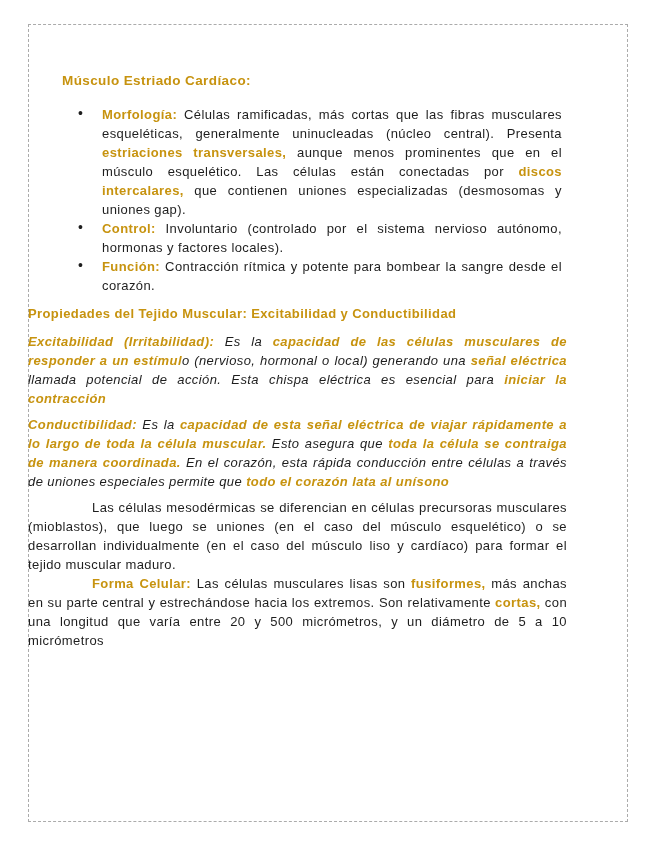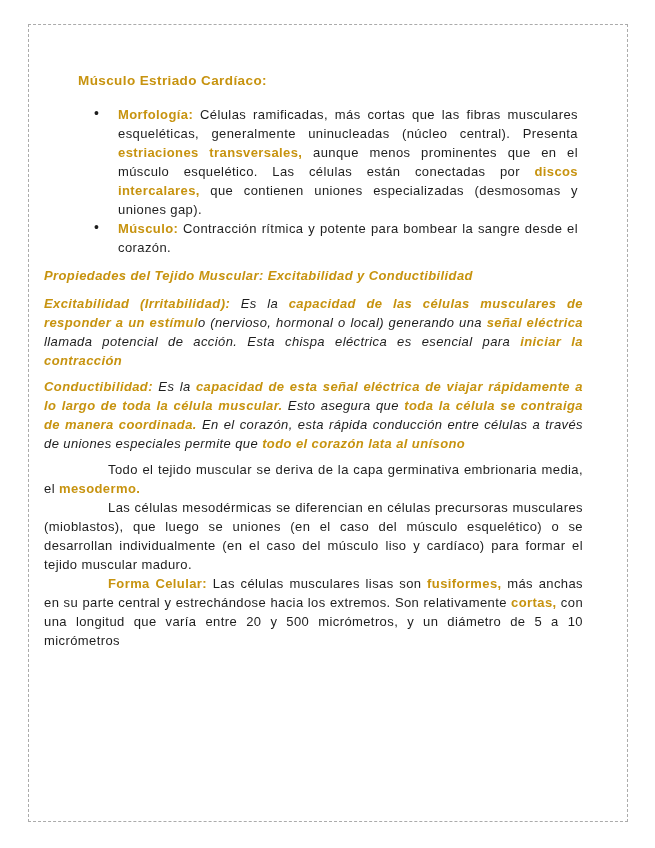--- a/index.html
+++ b/index.html
@@ -16,40 +16,39 @@
   .page-border {
     position: absolute;
     left: 28px;
     top: 24px;
     width: 600px;
     height: 798px;
     border: 1px dashed var(--border, #ababab);
   }
   .content {
     position: absolute;
-    left: 44px;
+    left: 28px;
     top: 71px;
     width: 539px;
     font-size: 13px;
     line-height: 19px;
     letter-spacing: 0.4px;
   }
   .content p { margin: 0; text-align: justify; }
   .run-accent { color: var(--accent, #c7930f); font-weight: bold; }
   .run-plain  { color: var(--text, #1e1e1e); font-weight: normal; }
   .doc-title {
     font-size: 13.5px;
     text-indent: 34px;
     text-align: left !important;
     margin: 0 0 15px 0 !important;
   }
   .heading {
     text-align: center;
     margin: 9px 0 9px 0 !important;
-    font-style: italic;
   }
   .para { margin: 0 0 7px 0 !important; font-style: italic; }
   .para-indent { text-indent: 64px; margin: 0 !important; }
   ul.bullet-list {
     list-style: none;
     margin: 11px 0 8px 0;
     padding: 0;
   }
   li.bullet-item {
     position: relative;
@@ -67,21 +66,21 @@
   }
 </style>
 </head>
 <body>
 
 <div class="page-border"></div>
 <div class="content">
     <p class="doc-title"><span class="run-accent">Músculo Estriado Cardíaco:</span></p>
     <ul class="bullet-list">
       <li class="bullet-item"><span class="run-accent">Morfología: </span><span class="run-plain">Células ramificadas, más cortas que las fibras musculares esqueléticas, generalmente uninucleadas (núcleo central). Presenta </span><span class="run-accent">estriaciones transversales,</span><span class="run-plain"> aunque menos prominentes que en el músculo esquelético. Las células están conectadas por </span><span class="run-accent">discos intercalares,</span><span class="run-plain"> que contienen uniones especializadas (desmosomas y uniones gap).</span></li>
-      <li class="bullet-item"><span class="run-accent">Músculo: </span><span class="run-plain">Contracción rítmica y potente para bombear la sangre desde el corazón.</span></li>
+      <li class="bullet-item"><span class="run-accent">Control: </span><span class="run-plain">Involuntario (controlado por el sistema nervioso autónomo, hormonas y factores locales).</span></li>
+      <li class="bullet-item"><span class="run-accent">Función: </span><span class="run-plain">Contracción rítmica y potente para bombear la sangre desde el corazón.</span></li>
     </ul>
     <p class="heading"><span class="run-accent">Propiedades del Tejido Muscular: Excitabilidad y Conductibilidad</span></p>
     <p class="para"><span class="run-accent">Excitabilidad (Irritabilidad): </span><span class="run-plain">Es la </span><span class="run-accent">capacidad de las células musculares de responder a un estímul</span><span class="run-plain">o (nervioso, hormonal o local) generando una </span><span class="run-accent">señal eléctrica</span><span class="run-plain"> llamada potencial de acción. Esta chispa eléctrica es esencial para </span><span class="run-accent">iniciar la contracción</span></p>
     <p class="para"><span class="run-accent">Conductibilidad: </span><span class="run-plain">Es la </span><span class="run-accent">capacidad de esta señal eléctrica de viajar rápidamente a lo largo de toda la célula muscular.</span><span class="run-plain"> Esto asegura que </span><span class="run-accent">toda la célula se contraiga de manera coordinada.</span><span class="run-plain"> En el corazón, esta rápida conducción entre células a través de uniones especiales permite que </span><span class="run-accent">todo el corazón lata al unísono</span></p>
-    <p class="para-indent"><span class="run-plain">Todo el tejido muscular se deriva de la capa germinativa embrionaria media, el </span><span class="run-accent">mesodermo.</span></p>
     <p class="para-indent"><span class="run-plain">Las células mesodérmicas se diferencian en células precursoras musculares (mioblastos), que luego se uniones (en el caso del músculo esquelético) o se desarrollan individualmente (en el caso del músculo liso y cardíaco) para formar el tejido muscular maduro.</span></p>
     <p class="para-indent"><span class="run-accent">Forma Celular: </span><span class="run-plain">Las células musculares lisas son </span><span class="run-accent">fusiformes,</span><span class="run-plain"> más anchas en su parte central y estrechándose hacia los extremos. Son relativamente </span><span class="run-accent">cortas,</span><span class="run-plain"> con una longitud que varía entre 20 y 500 micrómetros, y un diámetro de 5 a 10 micrómetros</span></p>
   </div>
 
 </body></html>

